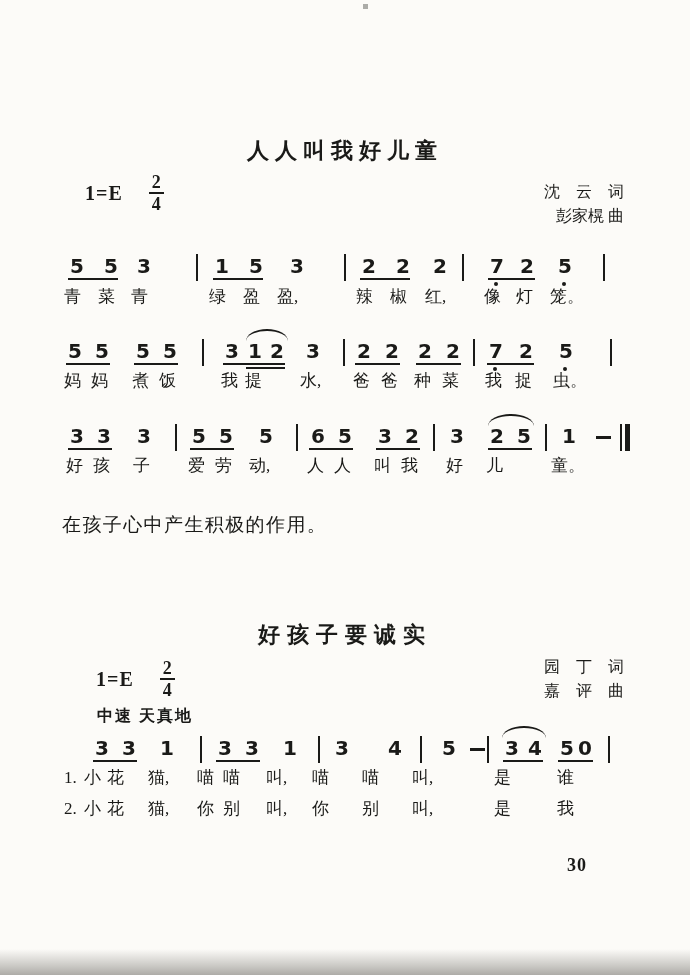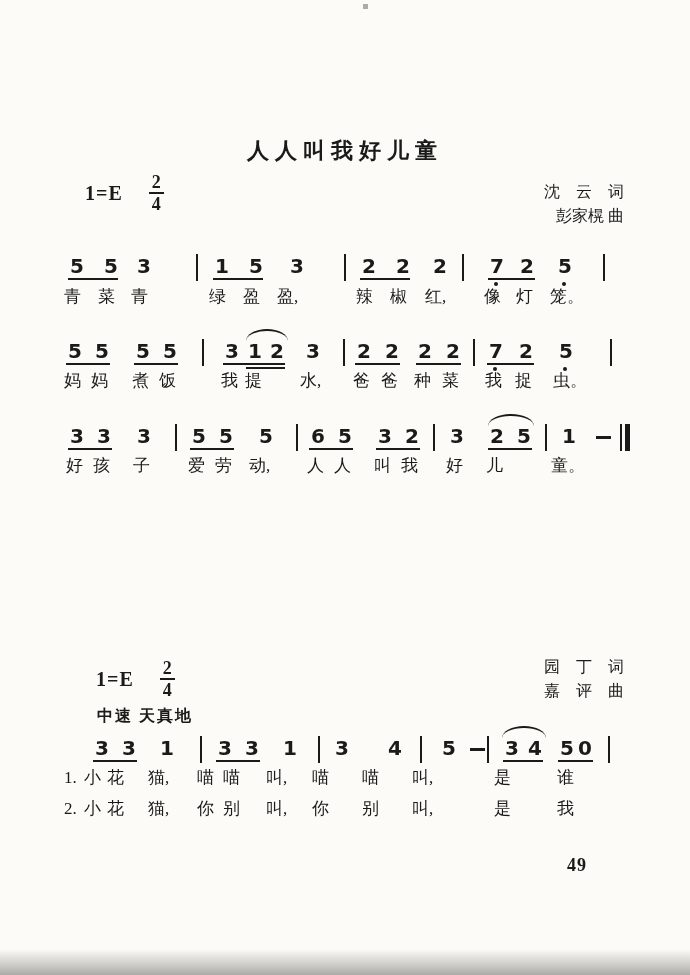--- a/index.html
+++ b/index.html
@@ -53,22 +53,24 @@
       <span class="m-bot">4</span>
     </span>
   </div>
 
   <div class="credits c1">
     <div>沈　云　词</div>
     <div>彭家榥 曲</div>
   </div>
 
   <div class="commentary">
-  </div>
-
+    <div class="cm-line">在孩子心中产生积极的作用。</div>
+  </div>
+
+  <div class="song-title t2">好孩子要诚实</div>
 
   <div class="keysig ks2">
     <span class="keyname">1=E</span>
     <span class="meter">
       <span class="m-top">2</span>
       <span class="m-bot">4</span>
     </span>
   </div>
 
   <div class="credits c2">
@@ -239,15 +241,15 @@
       <span class="lyric" style="left: 197px; top: 799px;">你</span>
       <span class="lyric" style="left: 223px; top: 799px;">别</span>
       <span class="lyric" style="left: 266px; top: 799px;">叫,</span>
       <span class="lyric" style="left: 312px; top: 799px;">你</span>
       <span class="lyric" style="left: 362px; top: 799px;">别</span>
       <span class="lyric" style="left: 412px; top: 799px;">叫,</span>
       <span class="lyric" style="left: 494px; top: 799px;">是</span>
       <span class="lyric" style="left: 557px; top: 799px;">我</span>
     </div>
 
-  <div class="pageno">49</div>
+  <div class="pageno">30</div>
   <div class="scan-bottom"></div>
 </div>
 
 </body></html>

